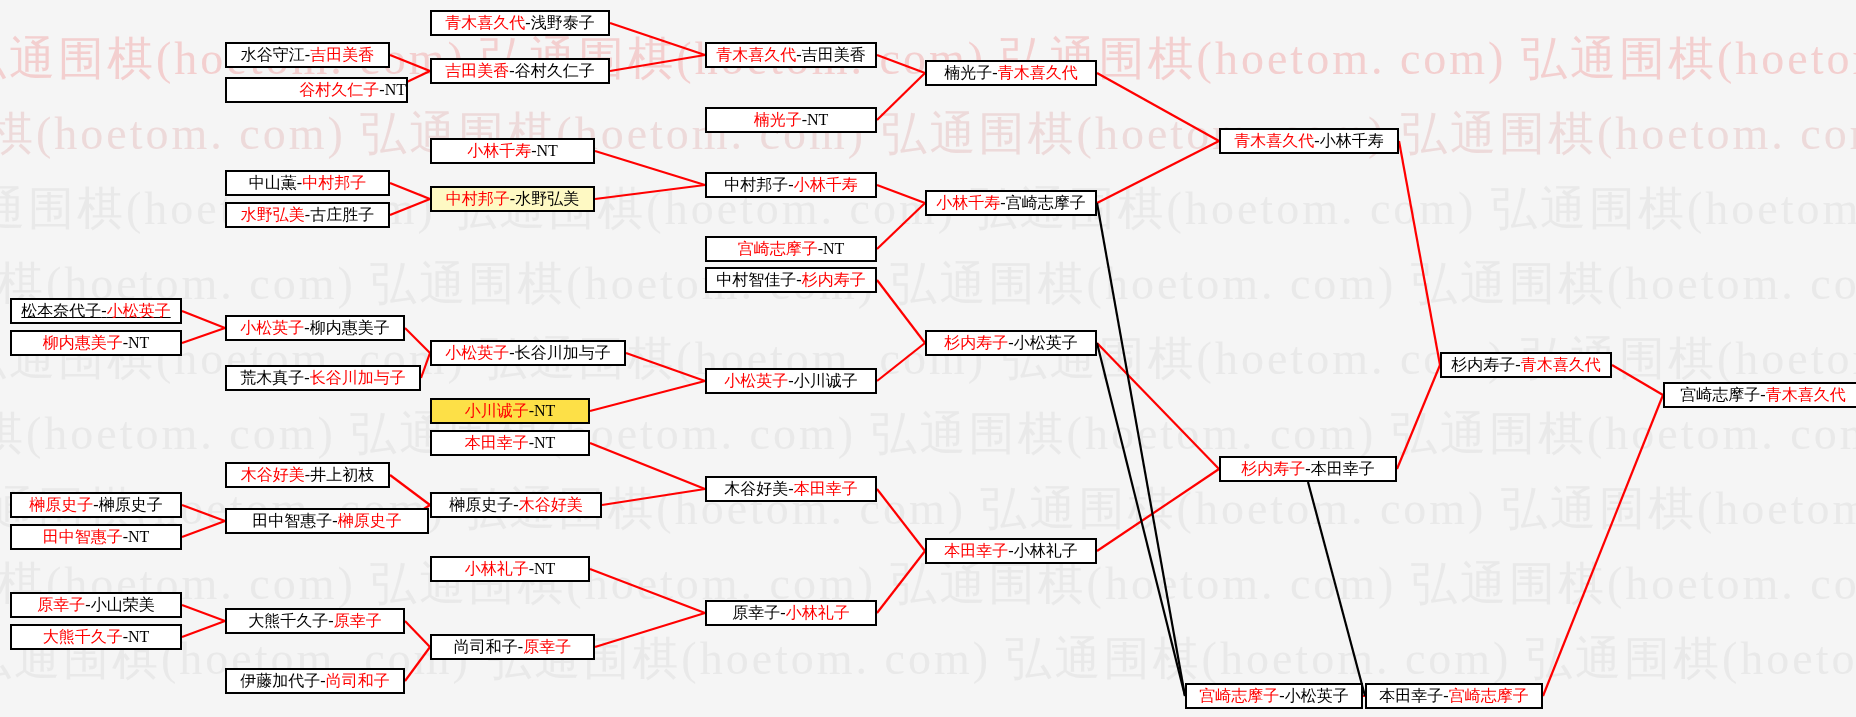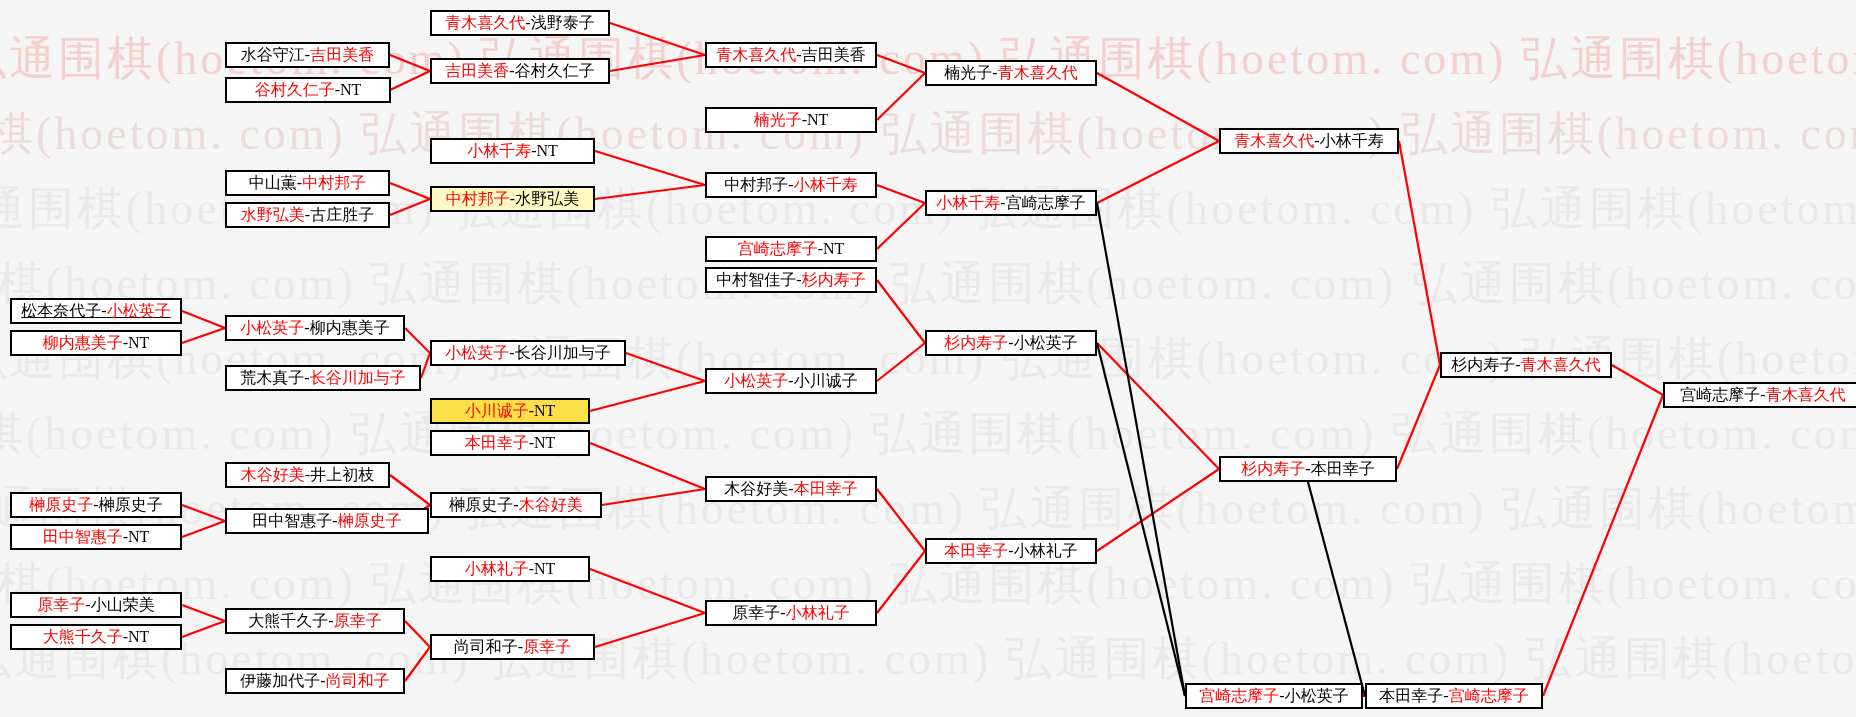--- a/index.html
+++ b/index.html
@@ -91,21 +91,21 @@
       <line x1="1363" y1="696" x2="1365" y2="696" stroke="#ff0000" stroke-width="2.2"></line>
       <line x1="1543" y1="696" x2="1663" y2="395" stroke="#ff0000" stroke-width="2.2"></line>
       <line x1="1097" y1="203" x2="1185" y2="696" stroke="#000000" stroke-width="2.2"></line>
       <line x1="1097" y1="343" x2="1185" y2="696" stroke="#000000" stroke-width="2.2"></line>
       <line x1="1308" y1="482" x2="1365" y2="696" stroke="#000000" stroke-width="2.2"></line>
     </svg>
   <div id="box-layer">
       <div class="mbox" style="left: 430px; top: 10px; width: 180px; background: rgb(255, 255, 255); border-color: rgb(0, 0, 0);"><span class="win" style="color: rgb(255, 0, 0);">青木喜久代</span><span class="los" style="color: rgb(0, 0, 0);">-</span><span class="los" style="color: rgb(0, 0, 0);">浅野泰子</span></div>
       <div class="mbox" style="left: 225px; top: 42px; width: 165px; background: rgb(255, 255, 255); border-color: rgb(0, 0, 0);"><span class="los" style="color: #000000;">水谷守江</span><span class="los" style="color: rgb(0, 0, 0);">-</span><span class="win" style="color: rgb(255, 0, 0);">吉田美香</span></div>
       <div class="mbox" style="left: 430px; top: 58px; width: 180px; background: rgb(255, 255, 255); border-color: rgb(0, 0, 0);"><span class="win" style="color: rgb(255, 0, 0);">吉田美香</span><span class="los" style="color: rgb(0, 0, 0);">-</span><span class="los" style="color: rgb(0, 0, 0);">谷村久仁子</span></div>
-      <div class="mbox" style="left: 225px; top: 77px; width: 166px; background: rgb(255, 255, 255); border-color: rgb(0, 0, 0);"><span class="win" style="color: rgb(255, 0, 0);">谷村久仁子</span><span class="los" style="color: rgb(0, 0, 0);">-NT</span></div>
+      <div class="mbox" style="left: 225px; top: 77px; width: 183px; background: rgb(255, 255, 255); border-color: rgb(0, 0, 0); text-align: right;"><span class="win" style="color: rgb(255, 0, 0);">谷村久仁子</span><span class="los" style="color: rgb(0, 0, 0);">-NT</span></div>
       <div class="mbox" style="left: 705px; top: 42px; width: 172px; background: rgb(255, 255, 255); border-color: rgb(0, 0, 0);"><span class="win" style="color: rgb(255, 0, 0);">青木喜久代</span><span class="los" style="color: rgb(0, 0, 0);">-</span><span class="los" style="color: rgb(0, 0, 0);">吉田美香</span></div>
       <div class="mbox" style="left: 705px; top: 107px; width: 172px; background: rgb(255, 255, 255); border-color: rgb(0, 0, 0);"><span class="win" style="color: rgb(255, 0, 0);">楠光子</span><span class="los" style="color: rgb(0, 0, 0);">-NT</span></div>
       <div class="mbox" style="left: 925px; top: 60px; width: 172px; background: rgb(255, 255, 255); border-color: rgb(0, 0, 0);"><span class="los" style="color: rgb(0, 0, 0);">楠光子</span><span class="los" style="color: rgb(0, 0, 0);">-</span><span class="win" style="color: rgb(255, 0, 0);">青木喜久代</span></div>
       <div class="mbox" style="left: 430px; top: 138px; width: 165px; background: rgb(255, 255, 255); border-color: rgb(0, 0, 0);"><span class="win" style="color: rgb(255, 0, 0);">小林千寿</span><span class="los" style="color: rgb(0, 0, 0);">-NT</span></div>
       <div class="mbox" style="left: 225px; top: 170px; width: 165px; background: rgb(255, 255, 255); border-color: rgb(0, 0, 0);"><span class="los" style="color: rgb(0, 0, 0);">中山薫</span><span class="los" style="color: rgb(0, 0, 0);">-</span><span class="win" style="color: rgb(255, 0, 0);">中村邦子</span></div>
       <div class="mbox" style="left: 225px; top: 202px; width: 165px; background: rgb(255, 255, 255); border-color: rgb(0, 0, 0);"><span class="win" style="color: rgb(255, 0, 0);">水野弘美</span><span class="los" style="color: rgb(0, 0, 0);">-</span><span class="los" style="color: rgb(0, 0, 0);">古庄胜子</span></div>
       <div class="mbox" style="left: 430px; top: 186px; width: 165px; background: #fef9c3; border-color: rgb(0, 0, 0);"><span class="win" style="color: rgb(255, 0, 0);">中村邦子</span><span class="los" style="color: rgb(0, 0, 0);">-</span><span class="los" style="color: rgb(0, 0, 0);">水野弘美</span></div>
       <div class="mbox" style="left: 705px; top: 172px; width: 172px; background: rgb(255, 255, 255); border-color: rgb(0, 0, 0);"><span class="los" style="color: rgb(0, 0, 0);">中村邦子</span><span class="los" style="color: rgb(0, 0, 0);">-</span><span class="win" style="color: rgb(255, 0, 0);">小林千寿</span></div>
       <div class="mbox" style="left: 705px; top: 236px; width: 172px; background: rgb(255, 255, 255); border-color: rgb(0, 0, 0);"><span class="win" style="color: rgb(255, 0, 0);">宫崎志摩子</span><span class="los" style="color: rgb(0, 0, 0);">-NT</span></div>
       <div class="mbox" style="left: 925px; top: 190px; width: 172px; background: rgb(255, 255, 255); border-color: rgb(0, 0, 0);"><span class="win" style="color: rgb(255, 0, 0);">小林千寿</span><span class="los" style="color: rgb(0, 0, 0);">-</span><span class="los" style="color: rgb(0, 0, 0);">宫崎志摩子</span></div>

